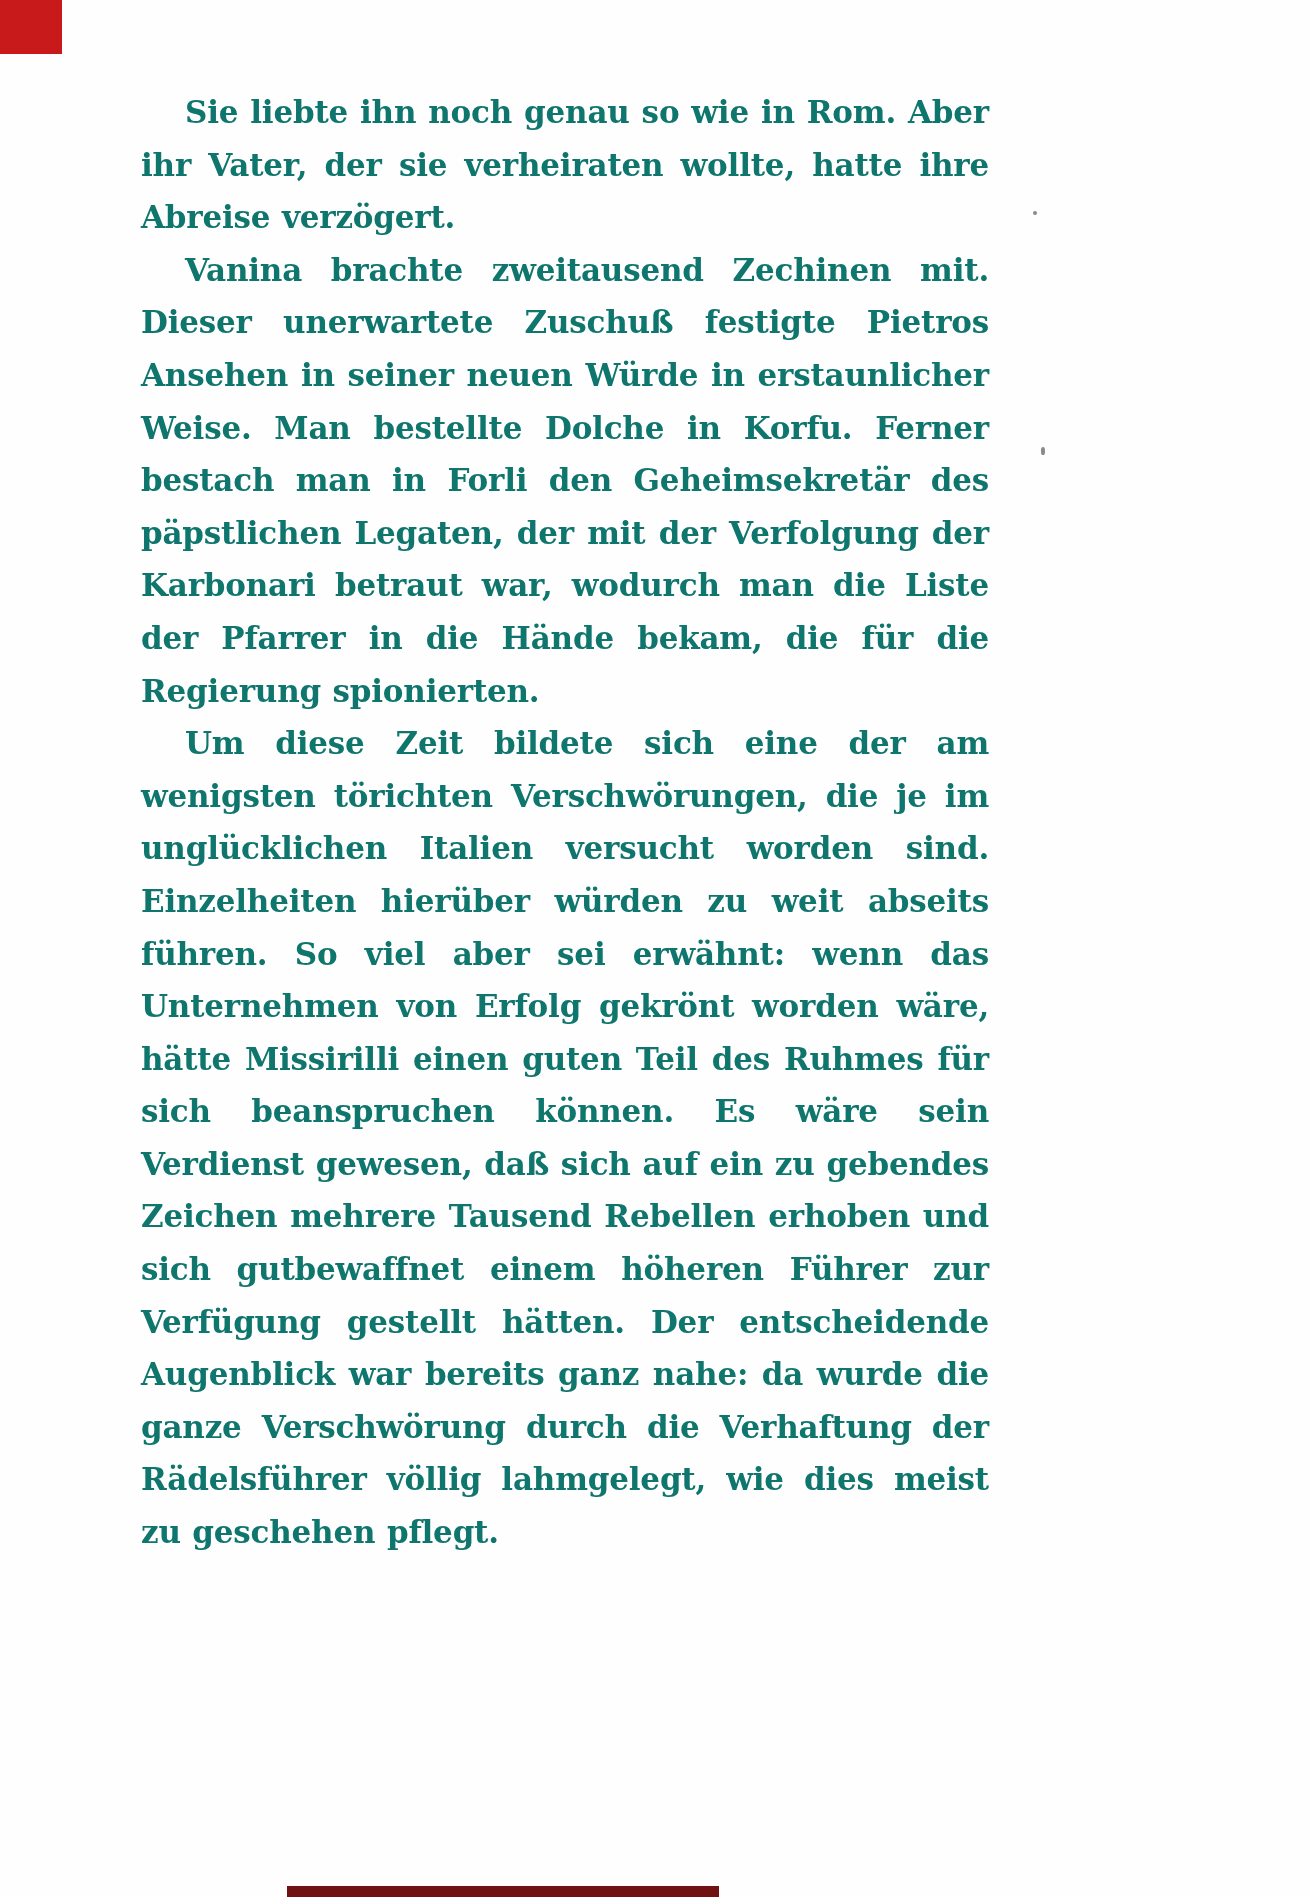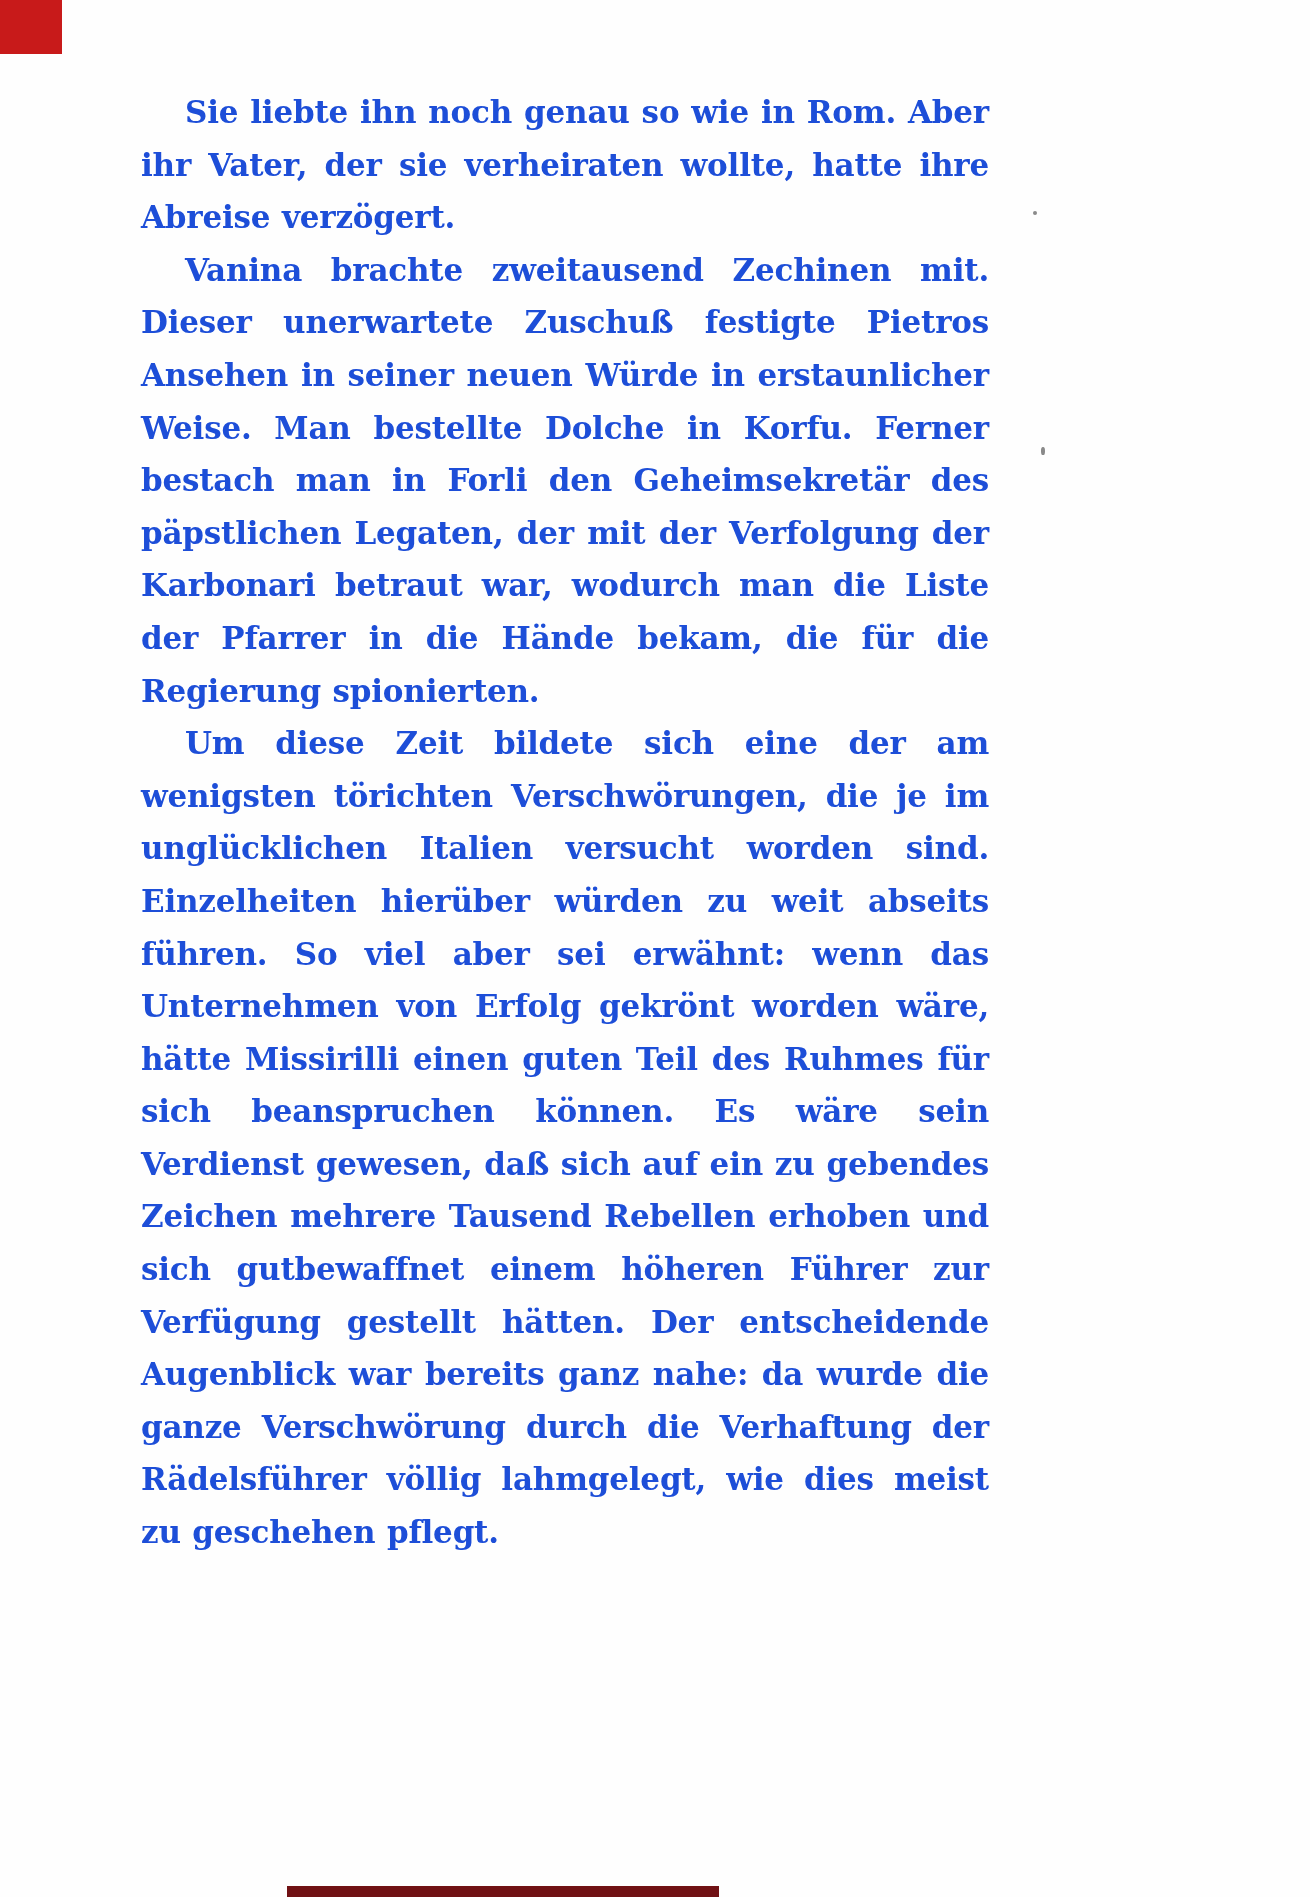--- a/index.html
+++ b/index.html
@@ -17,21 +17,21 @@
   .page {
     position: absolute;
     left: 0; top: 0; right: 0; bottom: 0;
     background: #fefefe;
   }
   .text-block {
     position: absolute;
     left: 141px;
     top: 86px;
     width: 848px;
-    color: #1d4ed8;
+    color: #0f766e;
     font-size: 31px;
     line-height: 52.6px;
     font-weight: 700;
     text-align: justify;
     letter-spacing: -0.2px;
     word-spacing: 1px;
   }
   .para {
     margin: 0;
     text-indent: 44px;

